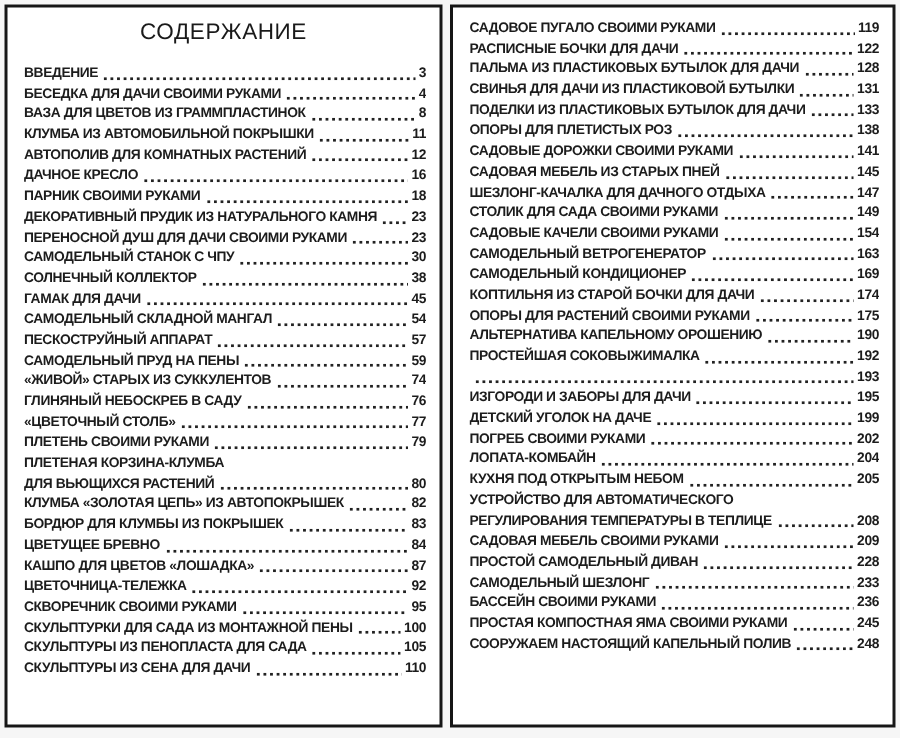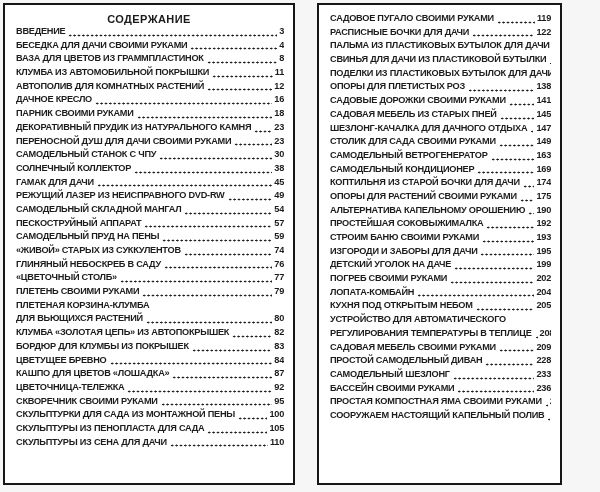--- a/index.html
+++ b/index.html
@@ -16,32 +16,33 @@
   }
   .page {
     position: absolute;
     top: 3px;
     height: 482px;
     background: #ffffff;
     border: 2px solid #161616;
     box-sizing: border-box;
   }
   .page.left  { left: 3px;   width: 292px; }
-  .page.right { left: 317px; width: 245px; }
+  .page.right { left: 300px; width: 297px; }
 
   .toc-title {
     text-align: center;
-    font-weight: bold;
-    font-size: 11px;
+    font-weight: normal;
+    font-size: 15px;
     letter-spacing: 0.4px;
     color: #1a1a1a;
     margin-top: 8px;
   }
 
   .entries {
+    margin-top: 12px;
     padding: 0 9px 0 11px;
   }
   .page.right .entries {
     margin-top: 7px;
   }
 
   .entry {
     display: flex;
     align-items: baseline;
     height: 13.7px;
@@ -134,25 +135,20 @@
         <span class="t">СОЛНЕЧНЫЙ КОЛЛЕКТОР</span>
         <span class="dots"></span>
         <span class="n">38</span>
       </div>
       <div class="entry">
         <span class="t">ГАМАК ДЛЯ ДАЧИ</span>
         <span class="dots"></span>
         <span class="n">45</span>
       </div>
       <div class="entry">
-        <span class="t">РЕЖУЩИЙ ЛАЗЕР ИЗ НЕИСПРАВНОГО DVD-RW</span>
-        <span class="dots"></span>
-        <span class="n">49</span>
-      </div>
-      <div class="entry">
         <span class="t">САМОДЕЛЬНЫЙ СКЛАДНОЙ МАНГАЛ</span>
         <span class="dots"></span>
         <span class="n">54</span>
       </div>
       <div class="entry">
         <span class="t">ПЕСКОСТРУЙНЫЙ АППАРАТ</span>
         <span class="dots"></span>
         <span class="n">57</span>
       </div>
       <div class="entry">
@@ -284,20 +280,25 @@
         <span class="t">ШЕЗЛОНГ-КАЧАЛКА ДЛЯ ДАЧНОГО ОТДЫХА</span>
         <span class="dots"></span>
         <span class="n">147</span>
       </div>
       <div class="entry">
         <span class="t">СТОЛИК ДЛЯ САДА СВОИМИ РУКАМИ</span>
         <span class="dots"></span>
         <span class="n">149</span>
       </div>
       <div class="entry">
+        <span class="t">САДОВЫЕ КАЧЕЛИ СВОИМИ РУКАМИ</span>
+        <span class="dots"></span>
+        <span class="n">154</span>
+      </div>
+      <div class="entry">
         <span class="t">САМОДЕЛЬНЫЙ ВЕТРОГЕНЕРАТОР</span>
         <span class="dots"></span>
         <span class="n">163</span>
       </div>
       <div class="entry">
         <span class="t">САМОДЕЛЬНЫЙ КОНДИЦИОНЕР</span>
         <span class="dots"></span>
         <span class="n">169</span>
       </div>
       <div class="entry">
@@ -314,21 +315,20 @@
         <span class="t">АЛЬТЕРНАТИВА КАПЕЛЬНОМУ ОРОШЕНИЮ</span>
         <span class="dots"></span>
         <span class="n">190</span>
       </div>
       <div class="entry">
         <span class="t">ПРОСТЕЙШАЯ СОКОВЫЖИМАЛКА</span>
         <span class="dots"></span>
         <span class="n">192</span>
       </div>
       <div class="entry">
-        <span class="t">СТРОИМ БАНЮ СВОИМИ РУКАМИ</span>
         <span class="dots"></span>
         <span class="n">193</span>
       </div>
       <div class="entry">
         <span class="t">ИЗГОРОДИ И ЗАБОРЫ ДЛЯ ДАЧИ</span>
         <span class="dots"></span>
         <span class="n">195</span>
       </div>
       <div class="entry">
         <span class="t">ДЕТСКИЙ УГОЛОК НА ДАЧЕ</span>

